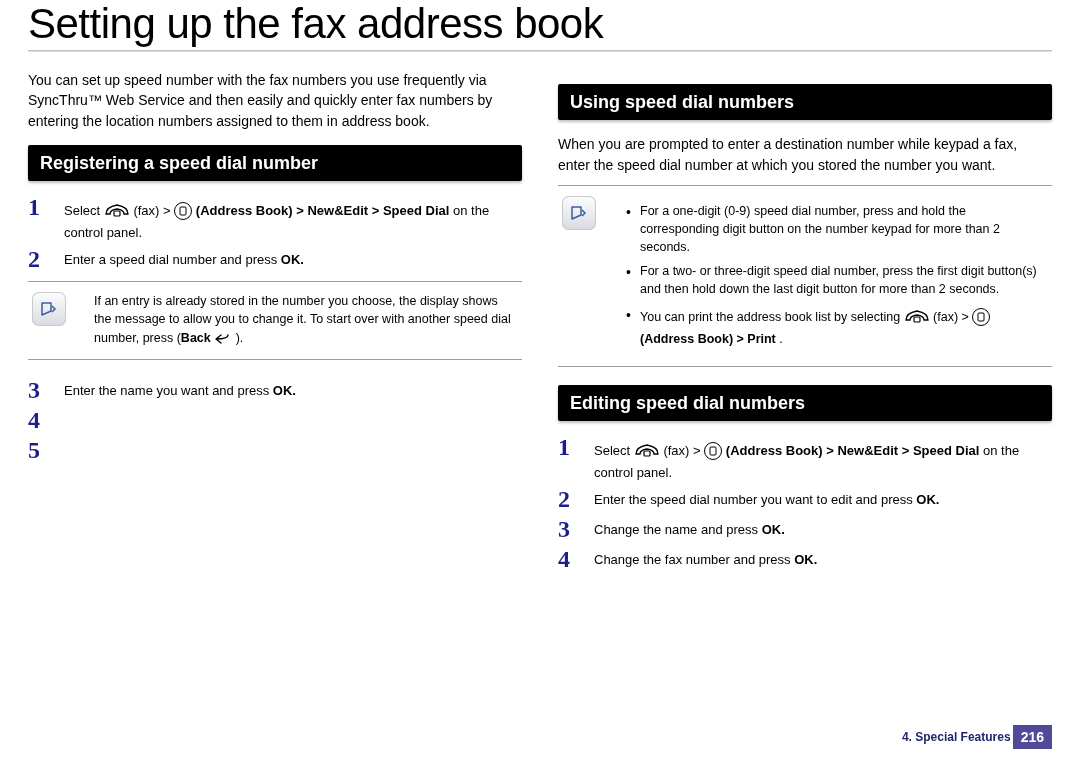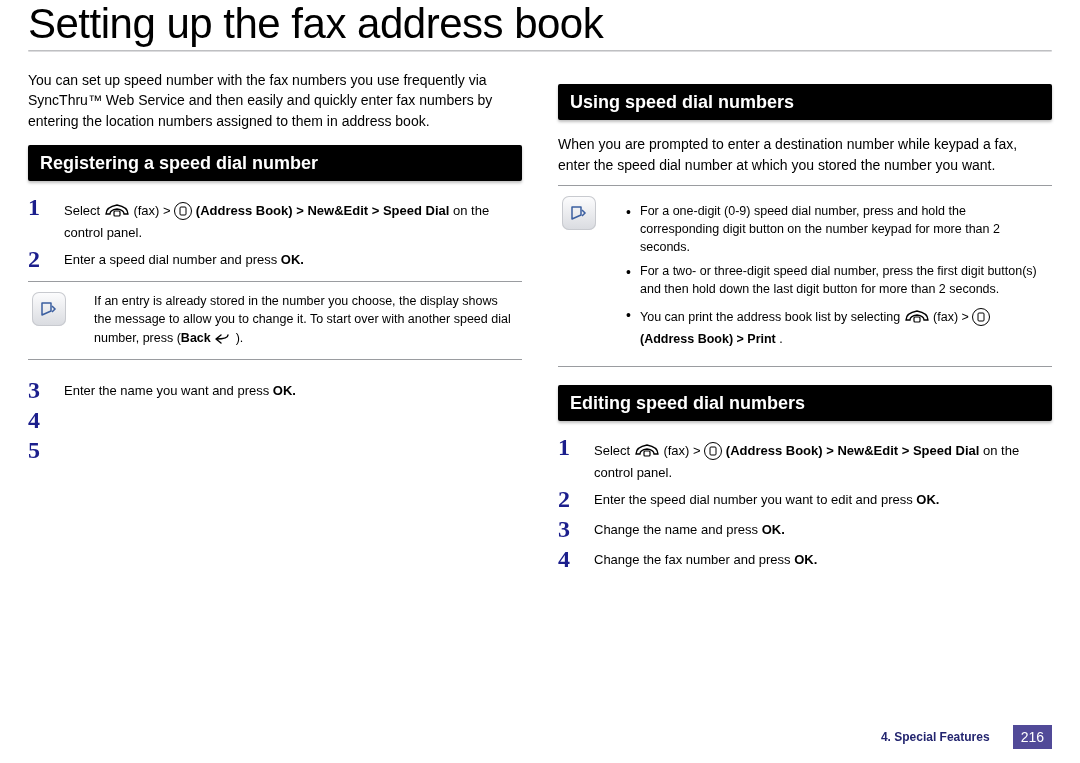--- a/index.html
+++ b/index.html
@@ -19,22 +19,22 @@
   .icon-x{width:14px;height:14px;border:1.4px solid #000;border-radius:50%;position:relative}
   .icon-x::before,.icon-x::after{content:"";position:absolute;left:2px;right:2px;top:50%;height:1.4px;background:#000}
   .icon-x::before{transform:rotate(45deg)}
   .icon-x::after{transform:rotate(-45deg)}
   .icon-back{display:inline-block;width:18px;height:12px;position:relative;vertical-align:middle}
   .icon-back svg{width:18px;height:12px}
   .note{display:flex;gap:28px;border-top:1.5px solid #9a9ca0;border-bottom:1.5px solid #9a9ca0;padding:10px 6px 12px 4px;margin:10px 0 18px 0}
   .note-ic{flex:none;width:34px;height:34px;border-radius:7px;background:linear-gradient(#fdfdfe,#d9dbe0);box-shadow:inset 0 0 0 1px #c8cacf;display:flex;align-items:center;justify-content:center}
   .note-ic svg{width:20px;height:20px}
   .note-body{flex:1;font-size:12.5px;line-height:1.45}
-  .footer{position:absolute;right:28px;bottom:14px;display:flex;align-items:center;gap:23px;font-size:12px;color:#23256f;font-weight:600}
-  .pg{background:#514a98;color:#fff;padding:4px 8px;font-size:14px;font-weight:400}
+  .footer{position:absolute;right:28px;bottom:14px;display:flex;align-items:center;gap:2px;font-size:12px;color:#23256f;font-weight:600}
+  .pg{background:#514a98;color:#fff;padding:4px 8px;font-size:14px;font-weight:700}
   ul.bul{margin:0;padding-left:0;list-style:none}
   ul.bul li{position:relative;padding-left:16px;margin:6px 0}
   ul.bul li::before{content:"•";position:absolute;left:2px;top:0;font-size:14px}
   .phone{display:inline-block;vertical-align:middle}
   .phone svg{width:26px;height:20px}
 </style>
 </head>
 <body>
 
 <div class="page">

